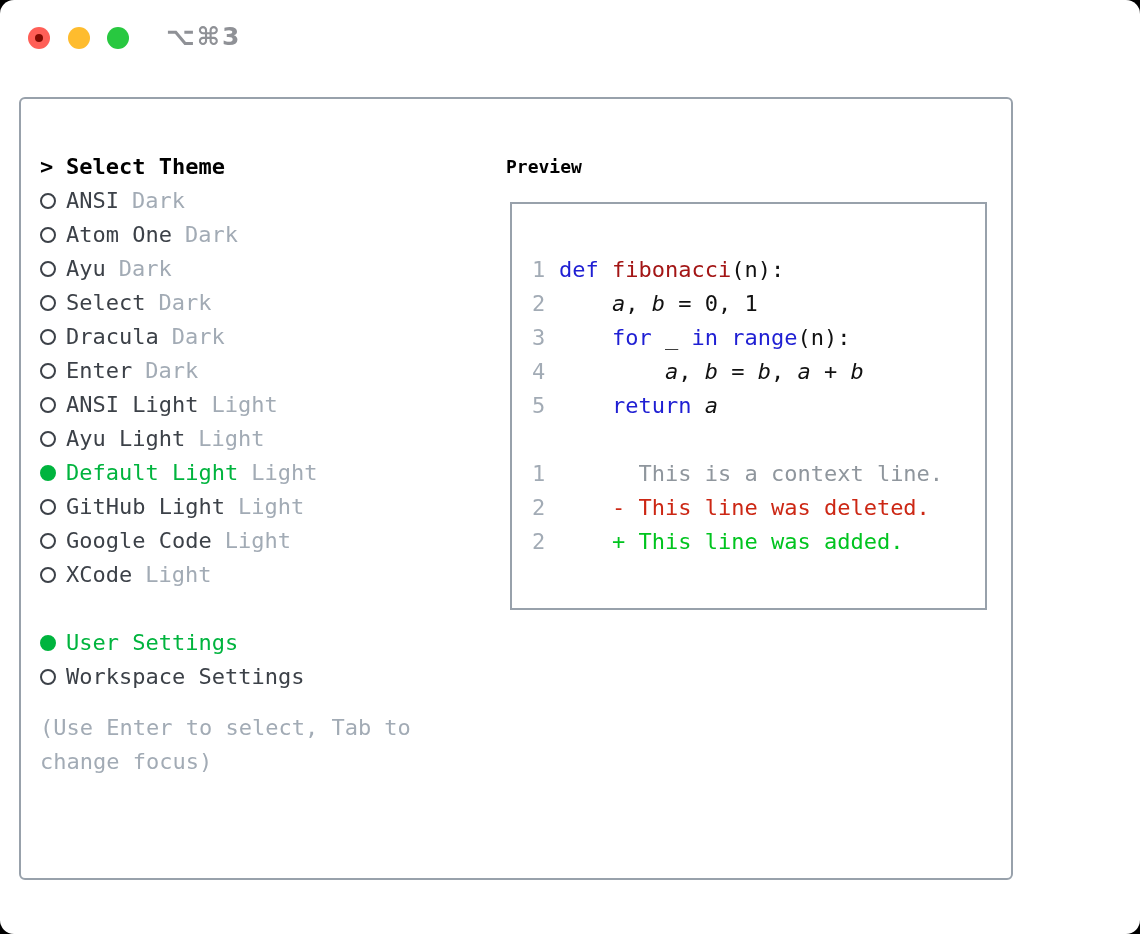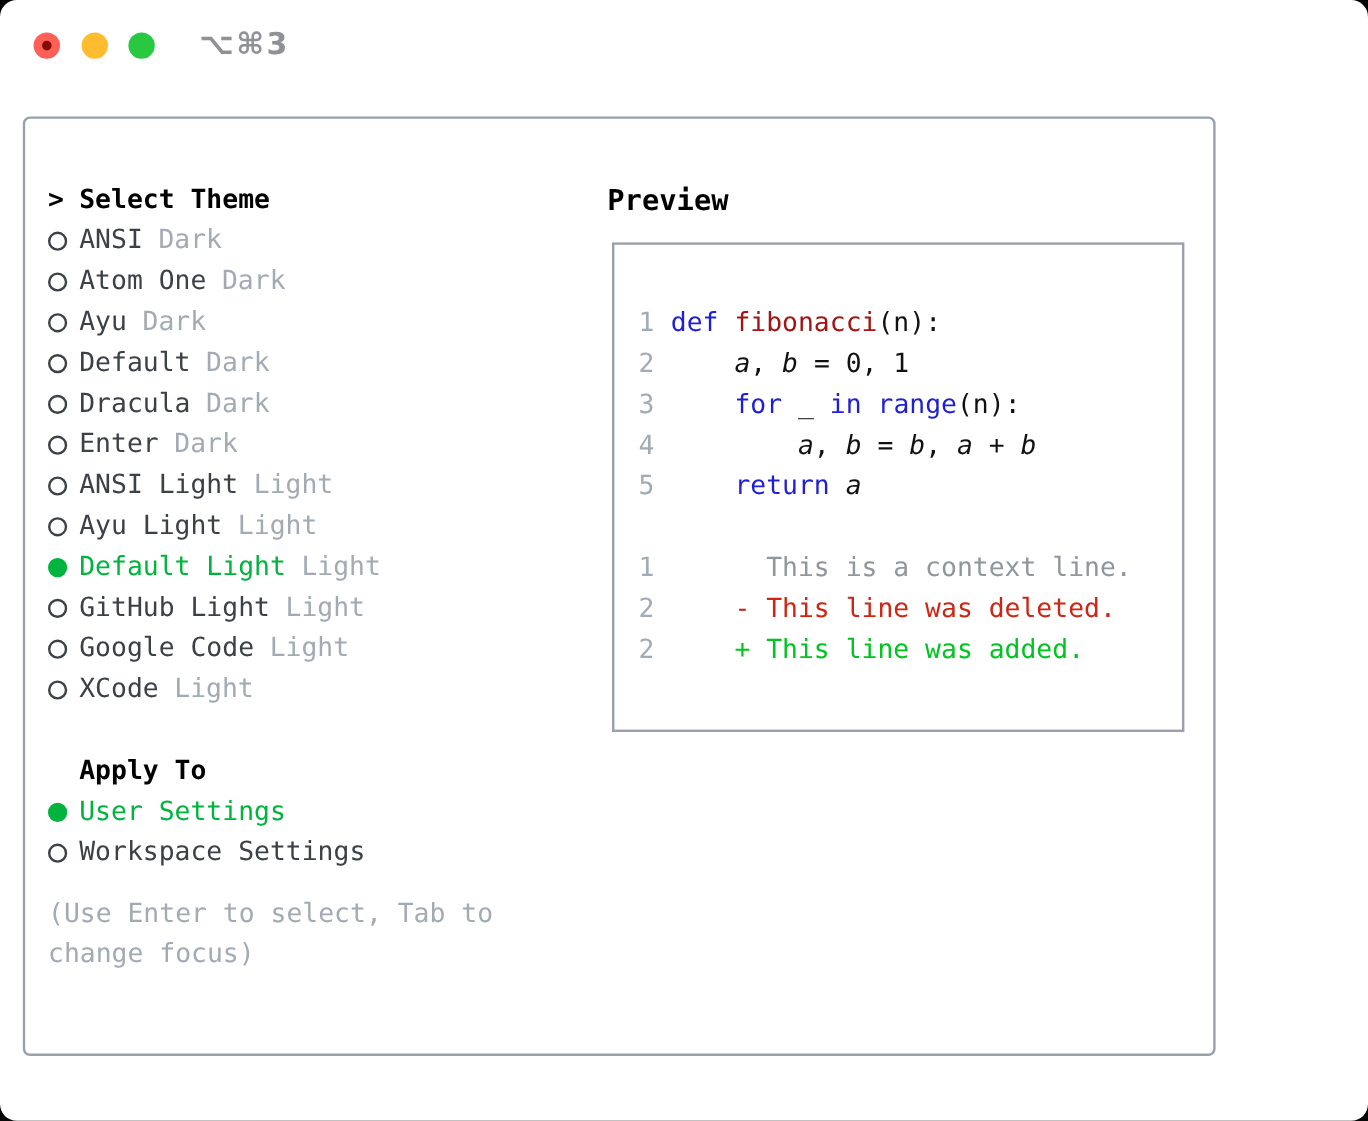--- a/index.html
+++ b/index.html
@@ -41,21 +41,21 @@
   .radio.sel{background:var(--selected_green);border-color:var(--selected_green);}
   .nm{color:var(--text_dark);}
   .nm.sel{color:var(--selected_green);}
   .vr{color:var(--muted_gray);margin-left:13px;}
   .apply-block{margin-top:34px;}
   .help-block{margin-top:17px;color:var(--muted_gray);}
   .help-block div{height:34px;}
   
   .right-col{position:absolute;left:485px;top:51px;}
   .preview-title{
-    font-size:24px;line-height:34px;font-weight:bold;color:var(--text_black);
+    font-size:18px;line-height:34px;font-weight:bold;color:var(--text_black);
   }
   .preview-box{
     position:absolute;left:489px;top:103px;width:477px;height:408px;
     border:2px solid var(--border_gray);box-sizing:border-box;
     padding:49px 0 0 20px;font-size:22px;line-height:34px;
   }
   .pline{display:flex;white-space:pre;height:34px;}
   .num{width:13px;flex:none;text-align:right;margin-right:14px;color:var(--muted_gray);}
   .tk-kw{color:var(--keyword_blue);}
   .tk-fn{color:var(--function_red);}
@@ -83,35 +83,32 @@
   <div class="panel">
 
     <div class="left-col">
       <div class="row">
         <span class="pfx hdr-pfx">&gt;</span><span class="hdr-label">Select Theme</span>
       </div>
       <div id="theme-list">
           <div class="row"><span class="pfx"><span class="radio"></span></span><span class="nm">ANSI</span><span class="vr">Dark</span></div>
           <div class="row"><span class="pfx"><span class="radio"></span></span><span class="nm">Atom One</span><span class="vr">Dark</span></div>
           <div class="row"><span class="pfx"><span class="radio"></span></span><span class="nm">Ayu</span><span class="vr">Dark</span></div>
-          <div class="row"><span class="pfx"><span class="radio"></span></span><span class="nm">Default</span><span class="vr">Dark</span></div>
+          <div class="row"><span class="pfx"><span class="radio"></span></span><span class="nm">Select</span><span class="vr">Dark</span></div>
           <div class="row"><span class="pfx"><span class="radio"></span></span><span class="nm">Dracula</span><span class="vr">Dark</span></div>
           <div class="row"><span class="pfx"><span class="radio"></span></span><span class="nm">Enter</span><span class="vr">Dark</span></div>
           <div class="row"><span class="pfx"><span class="radio"></span></span><span class="nm">ANSI Light</span><span class="vr">Light</span></div>
           <div class="row"><span class="pfx"><span class="radio"></span></span><span class="nm">Ayu Light</span><span class="vr">Light</span></div>
           <div class="row"><span class="pfx"><span class="radio sel"></span></span><span class="nm sel">Default Light</span><span class="vr">Light</span></div>
           <div class="row"><span class="pfx"><span class="radio"></span></span><span class="nm">GitHub Light</span><span class="vr">Light</span></div>
           <div class="row"><span class="pfx"><span class="radio"></span></span><span class="nm">Google Code</span><span class="vr">Light</span></div>
           <div class="row"><span class="pfx"><span class="radio"></span></span><span class="nm">XCode</span><span class="vr">Light</span></div>
         </div>
 
       <div class="apply-block">
-        <div class="row">
-          <span class="pfx"></span><span class="hdr-label">Apply To</span>
-        </div>
         <div id="apply-list">
             <div class="row"><span class="pfx"><span class="radio sel"></span></span><span class="nm sel">User Settings</span></div>
             <div class="row"><span class="pfx"><span class="radio"></span></span><span class="nm">Workspace Settings</span></div>
           </div>
       </div>
 
       <div class="help-block" id="help-block">
           <div>(Use Enter to select, Tab to</div>
           <div>change focus)</div>
         </div>

